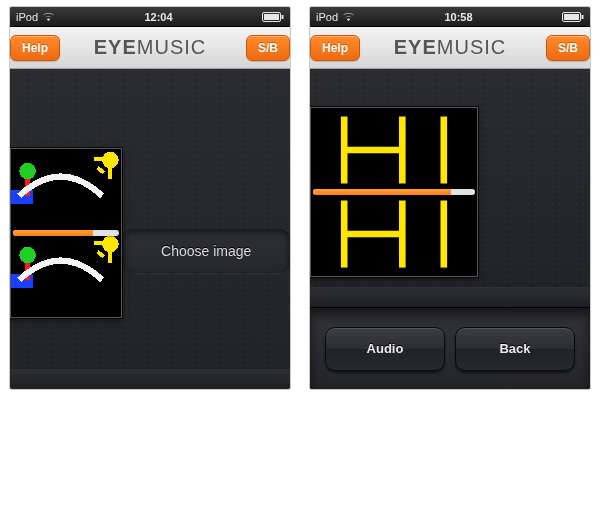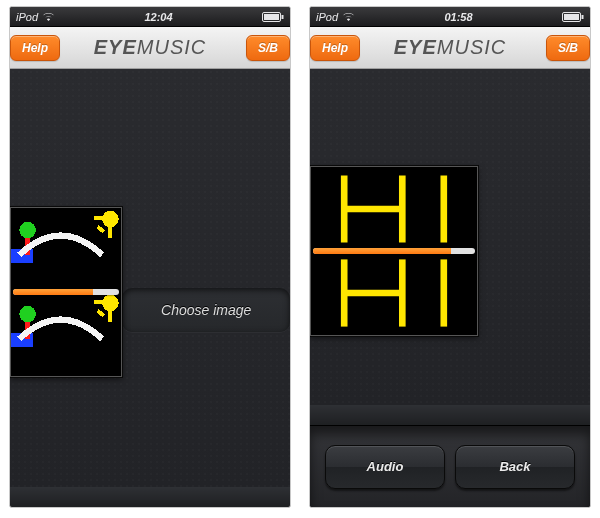--- a/index.html
+++ b/index.html
@@ -1,25 +1,24 @@
 <!DOCTYPE html>
 <html><head>
 <meta charset="utf-8">
 <style>
   * { box-sizing: border-box; margin: 0; padding: 0; }
   html, body { width: 600px; height: 518px; background: #fff; font-family: "Helvetica Neue", Helvetica, Arial, sans-serif; }
   body { display: flex; gap: 18px; padding: 6px; justify-content: center; }
   .phone {
-    width: 282px; height: 502px;
+    width: 282px; height: 384px;
     background: #2e3034;
     border: 1px solid #c8c8c8;
     border-radius: 3px;
     display: flex; flex-direction: column;
     overflow: hidden;
-    font-style: italic;
   }
   
   .statusbar {
     height: 20px; width: 100%;
     background: linear-gradient(#3a3a3c, #1c1c1e);
     color: #e8e8ea;
     font-size: 11px; font-weight: 500;
     display: flex; align-items: center; justify-content: space-between;
     padding: 0 6px;
     border-bottom: 1px solid #000;
@@ -215,21 +214,21 @@
 <div class="phone">
   <div class="statusbar">
     <div class="status-left">
       <span>iPod</span>
       <span class="wifi-icon">
         <svg width="13" height="10" viewBox="0 0 13 10">
             <path fill="#e6e6e8" d="M6.5 9 4.8 7.3a2.4 2.4 0 0 1 3.4 0Zm3.2-3.2L8.3 4.4a4.8 4.8 0 0 0-3.6 0L3.3 5.8a5.2 5.2 0 0 1 6.4 0ZM12 3.5 10.6 2.1a8 8 0 0 0-8.2 0L1 3.5a8.4 8.4 0 0 1 11 0Z"></path>
           </svg>
       </span>
     </div>
-    <span style="font-weight:700">01:58</span>
+    <span style="font-weight:700">10:58</span>
     <div class="status-right">
       <span class="battery-icon">
         <svg width="22" height="10" viewBox="0 0 22 10">
             <rect x="0.5" y="0.5" width="18" height="9" rx="1.5" fill="none" stroke="#e6e6e8"></rect>
             <rect x="2" y="2" width="15" height="6" fill="#e6e6e8"></rect>
             <rect x="19.5" y="3" width="2" height="4" fill="#e6e6e8"></rect>
           </svg>
       </span>
     </div>
   </div>

